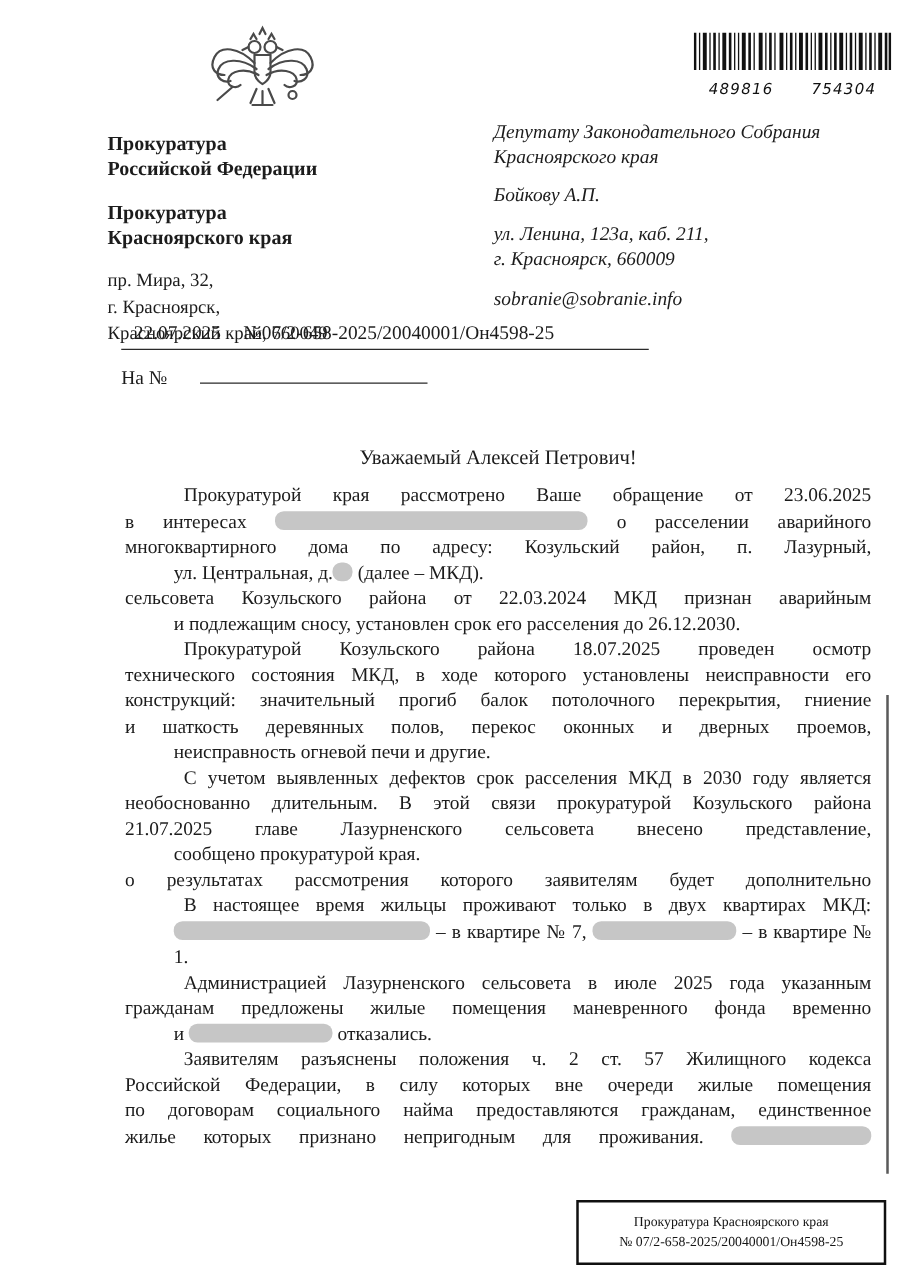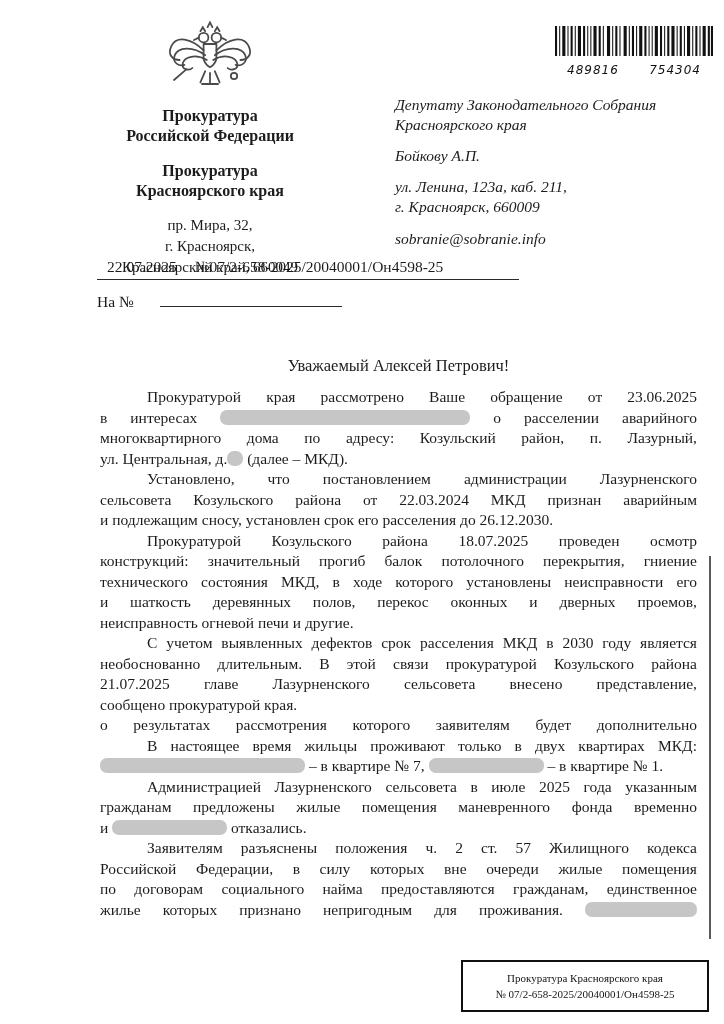--- a/index.html
+++ b/index.html
@@ -1,20 +1,20 @@
 <!DOCTYPE html>
 <html><head>
 <meta charset="utf-8">
 <style>
   html,body{margin:0;padding:0;background:#ffffff;}
   .page{position:relative;width:724px;height:1024px;background:#ffffff;
         font-family:"Liberation Serif","DejaVu Serif",serif;color:#1c1c1c;overflow:hidden;}
 
   
-  .lh-left{position:absolute;left:86px;top:20px;width:248px;text-align:center;}
+  .lh-left{position:absolute;left:86px;top:20px;width:248px;}
   .emblem{display:block;margin:0 auto 6px;}
   .lh-org{font-weight:bold;font-size:16px;line-height:20px;}
   .lh-sub{font-weight:bold;font-size:16px;line-height:20px;margin-top:15px;}
   .lh-addr{font-size:15px;line-height:21px;margin-top:14px;}
 
   
   .lh-right{position:absolute;left:395px;top:26px;width:322px;font-size:15.5px;line-height:20px;font-style:italic;}
   .barcode-wrap{width:158px;margin:0 4px 0 auto;text-align:center;}
   .barcode-digits{display:flex;justify-content:space-between;padding:0 12px;
                   font-family:"DejaVu Sans","Liberation Sans",sans-serif;
@@ -29,21 +29,21 @@
             padding:0 0 3px 10px;font-size:15.5px;white-space:nowrap;}
   .ref-num-label{margin-left:14px;}
   .reply-line{position:absolute;left:97px;top:291px;font-size:15.5px;}
   .reply-underline{display:inline-block;width:182px;height:15px;border-bottom:1.5px solid #2a2a2a;margin-left:26px;}
 
   
   .body-block{position:absolute;left:100px;top:356px;width:597px;}
   .salutation{text-align:center;font-size:16.5px;margin-bottom:11px;font-family:Liberation Serif, serif;}
   .para .line{font-size:15.5px;line-height:20.5px;text-align:justify;text-align-last:justify;}
   .para .line.first{text-indent:47px;}
-  .para .line.lastline{text-align-last:left;}
+  .para .line.lastline{text-align-last:left;margin-left:39px;}
   .redact{display:inline-block;height:15px;background:#c6c6c6;border-radius:7px;vertical-align:-2px;}
 
   
   .scan-line{position:absolute;left:709px;top:556px;width:2px;height:383px;background:#5a5a5a;}
   .stamp{position:absolute;left:461px;top:960px;width:248px;height:52px;border:2px solid #101010;
          box-sizing:border-box;display:flex;flex-direction:column;align-items:center;justify-content:center;
          gap:5px;font-size:11px;line-height:11px;text-align:center;color:#151515;}
 </style>
 </head>
 <body>
@@ -162,28 +162,27 @@
   <div class="body-block">
     <div class="salutation">Уважаемый Алексей Петрович!</div>
     <div>
         <div class="para">
           <div class="line first"><span>Прокуратурой края рассмотрено Ваше обращение от 23.06.2025</span></div>
           <div class="line"><span>в интересах</span> <span class="redact" style="width: 250px; background: rgb(198, 198, 198);"></span> <span>о расселении аварийного</span></div>
           <div class="line"><span>многоквартирного дома по адресу: Козульский район, п. Лазурный,</span></div>
           <div class="line lastline"><span>ул. Центральная, д.</span><span class="redact" style="width: 16px; background: rgb(198, 198, 198);"></span> <span>(далее – МКД).</span></div>
         </div>
         <div class="para">
-          <div class="line first"><span>Установлено, что постановлением администрации Лазурненского</span></div>
           <div class="line"><span>сельсовета Козульского района от 22.03.2024 МКД признан аварийным</span></div>
           <div class="line lastline"><span>и подлежащим сносу, установлен срок его расселения до 26.12.2030.</span></div>
         </div>
         <div class="para">
           <div class="line first"><span>Прокуратурой Козульского района 18.07.2025 проведен осмотр</span></div>
+          <div class="line"><span>технического состояния МКД, в ходе которого установлены неисправности его</span></div>
           <div class="line"><span>конструкций: значительный прогиб балок потолочного перекрытия, гниение</span></div>
-          <div class="line"><span>технического состояния МКД, в ходе которого установлены неисправности его</span></div>
           <div class="line"><span>и шаткость деревянных полов, перекос оконных и дверных проемов,</span></div>
           <div class="line lastline"><span>неисправность огневой печи и другие.</span></div>
         </div>
         <div class="para">
           <div class="line first"><span>С учетом выявленных дефектов срок расселения МКД в 2030 году является</span></div>
           <div class="line"><span>необоснованно длительным. В этой связи прокуратурой Козульского района</span></div>
           <div class="line"><span>21.07.2025 главе Лазурненского сельсовета внесено представление,</span></div>
           <div class="line lastline"><span>сообщено прокуратурой края.</span></div>
           <div class="line"><span>о результатах рассмотрения которого заявителям будет дополнительно</span></div>
         </div>

